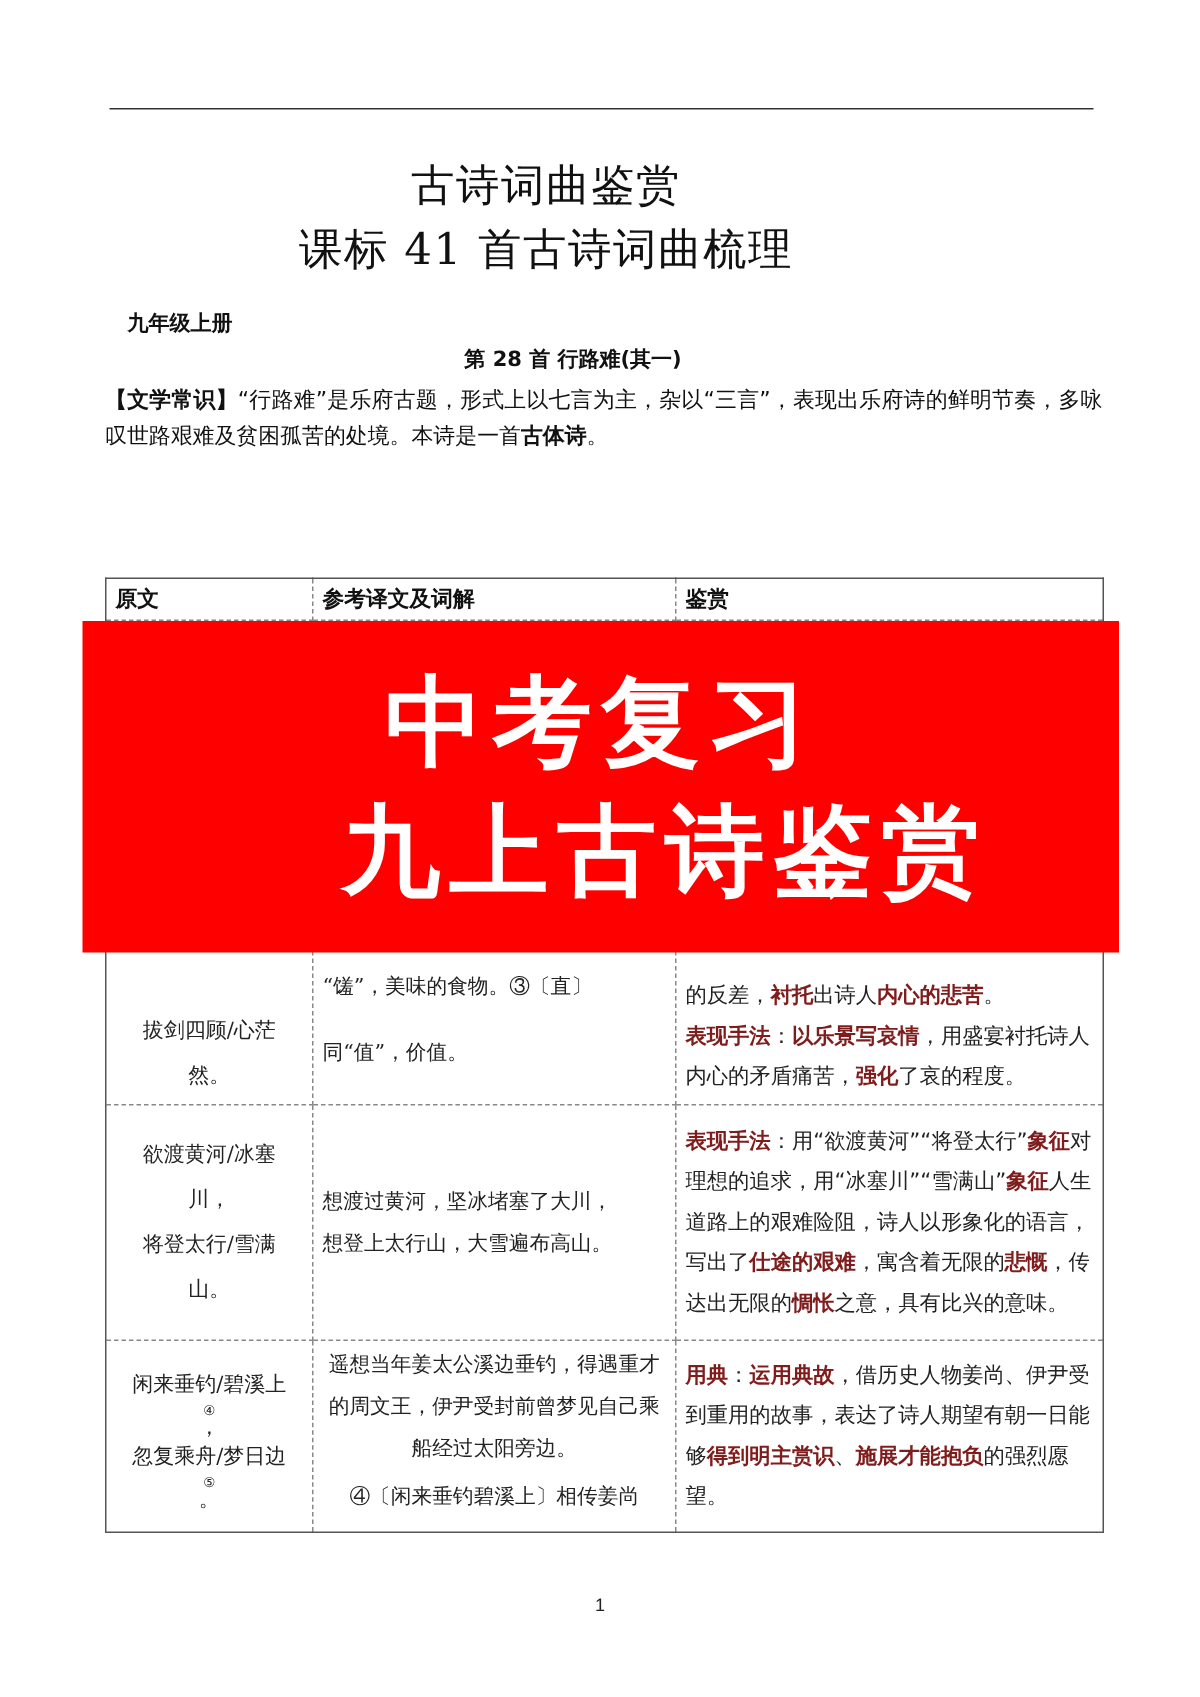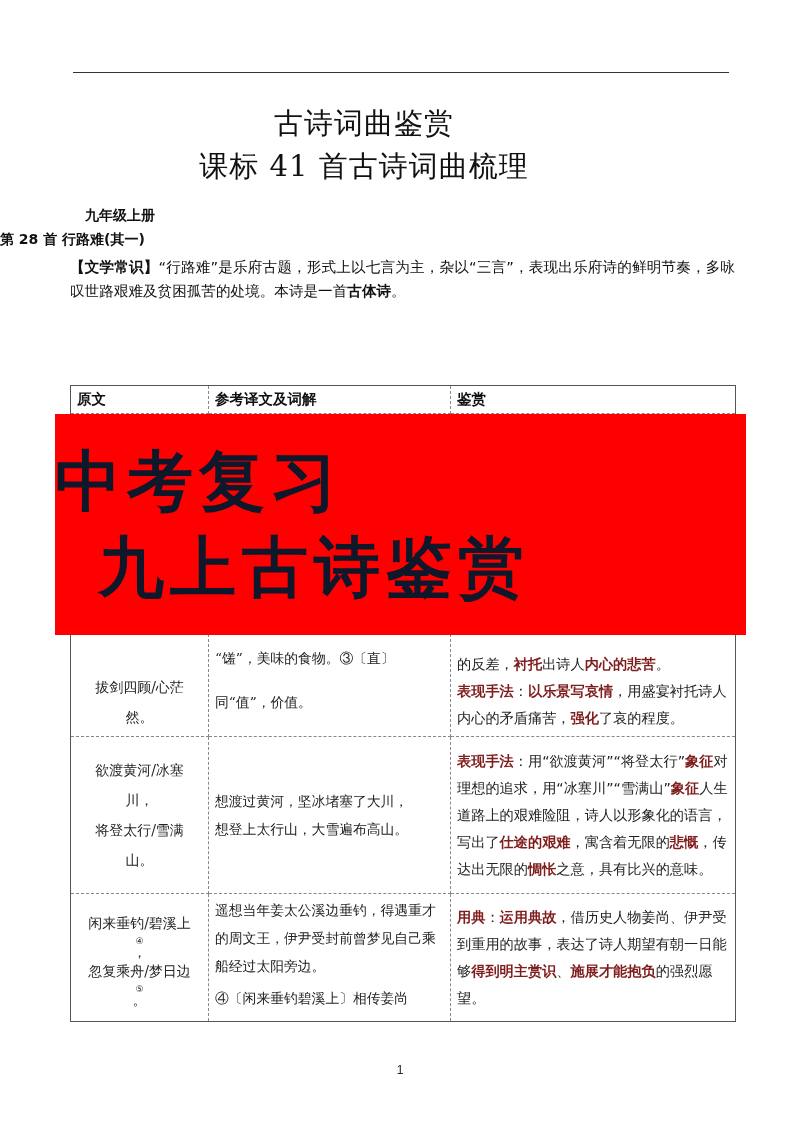--- a/index.html
+++ b/index.html
@@ -18,23 +18,23 @@
       font-size: 29px; color: #111; letter-spacing: 1px;
     }
     .title.t1 { top: 104px; }
     .title.t2 { top: 147px; }
     .grade {
       position: absolute; left: 73px; top: 207px;
       font-family: "DejaVu Sans", "Liberation Sans", sans-serif;
       font-size: 14px; font-weight: bold; margin-left: 12px;
     }
     .poem-heading {
-      position: absolute; left: 0; width: 676px; text-align: left; top: 231px;
+      position: absolute; left: 0; width: 676px; text-align: center; top: 231px;
       font-family: "DejaVu Sans", "Liberation Sans", sans-serif;
-      font-size: 14px; font-weight: bold;
+      font-size: 14px; font-weight: bold; padding-left: 44px;
     }
     .paras {
       position: absolute; left: 70px; top: 255px; width: 665px;
       font-family: "DejaVu Sans", "Liberation Sans", sans-serif;
       font-size: 14.6px; line-height: 23.5px; text-align: justify;
     }
     .paras p { margin: 0; }
     .paras b { font-weight: bold; }
 
     table.main {
@@ -66,21 +66,21 @@
       font-size: 14.2px; line-height: 27px; color: #222;
     }
     td.appr b { color: #7f1d1d; }
     tr.row1 td { height: 318px; vertical-align: bottom; padding-bottom: 4px; }
     tr.row2 td { height: 156px; }
     tr.row3 td { height: 125px; }
     .sup { font-size: 9px; display: block; line-height: 10px; }
 
     .banner {
       position: absolute; left: 55px; top: 414px; width: 691px; height: 221px;
-      background: #ff0000; color: #0f172a; 
+      background: #ff0000; color: #ffffff; text-align: center;
       font-family: "DejaVu Sans", "Liberation Sans", sans-serif; font-weight: bold;
     }
     .banner .l1 { position: absolute; left: 0; width: 100%; top: 28px; font-size: 66px; letter-spacing: 6px; line-height: 80px; }
     .banner .l2 { position: absolute; left: 0; width: 100%; top: 114px; font-size: 66px; letter-spacing: 6px; line-height: 80px; margin-left: 43px; }
 
     .page-num {
       position: absolute; left: 0; width: 800px; text-align: center; top: 1063px;
       font-family: "Liberation Sans", sans-serif; font-size: 12px; color: #222;
     }
   </style>
@@ -141,21 +141,21 @@
     </tr>
     <tr class="row3">
       <td class="orig" style="line-height:26px;">
         <div>闲来垂钓/碧溪上</div>
         <span class="sup">④</span>
         <div style="line-height:12px;">，</div>
         <div>忽复乘舟/梦日边</div>
         <span class="sup">⑤</span>
         <div style="line-height:12px;">。</div>
       </td>
-      <td class="trans" style="vertical-align:top; padding-top:2px;">
+      <td class="trans" style="vertical-align:top; padding-top:2px;text-align:center;">
         <div>遥想当年姜太公溪边垂钓，得遇重才的周文王，伊尹受封前曾梦见自己乘船经过太阳旁边。</div>
         <div style="margin-top:4px;">④〔闲来垂钓碧溪上〕相传姜尚</div>
       </td>
       <td class="appr"><b>用典</b><span>：</span><b>运用典故</b><span>，借历史人物姜尚、伊尹受到重用的故事，表达了诗人期望有朝一日能够</span><b>得到明主赏识</b><span>、</span><b>施展才能抱负</b><span>的强烈愿望。</span></td>
     </tr>
   </tbody>
 </table>
 
 <div class="banner">
   <div class="l1">中考复习</div>

